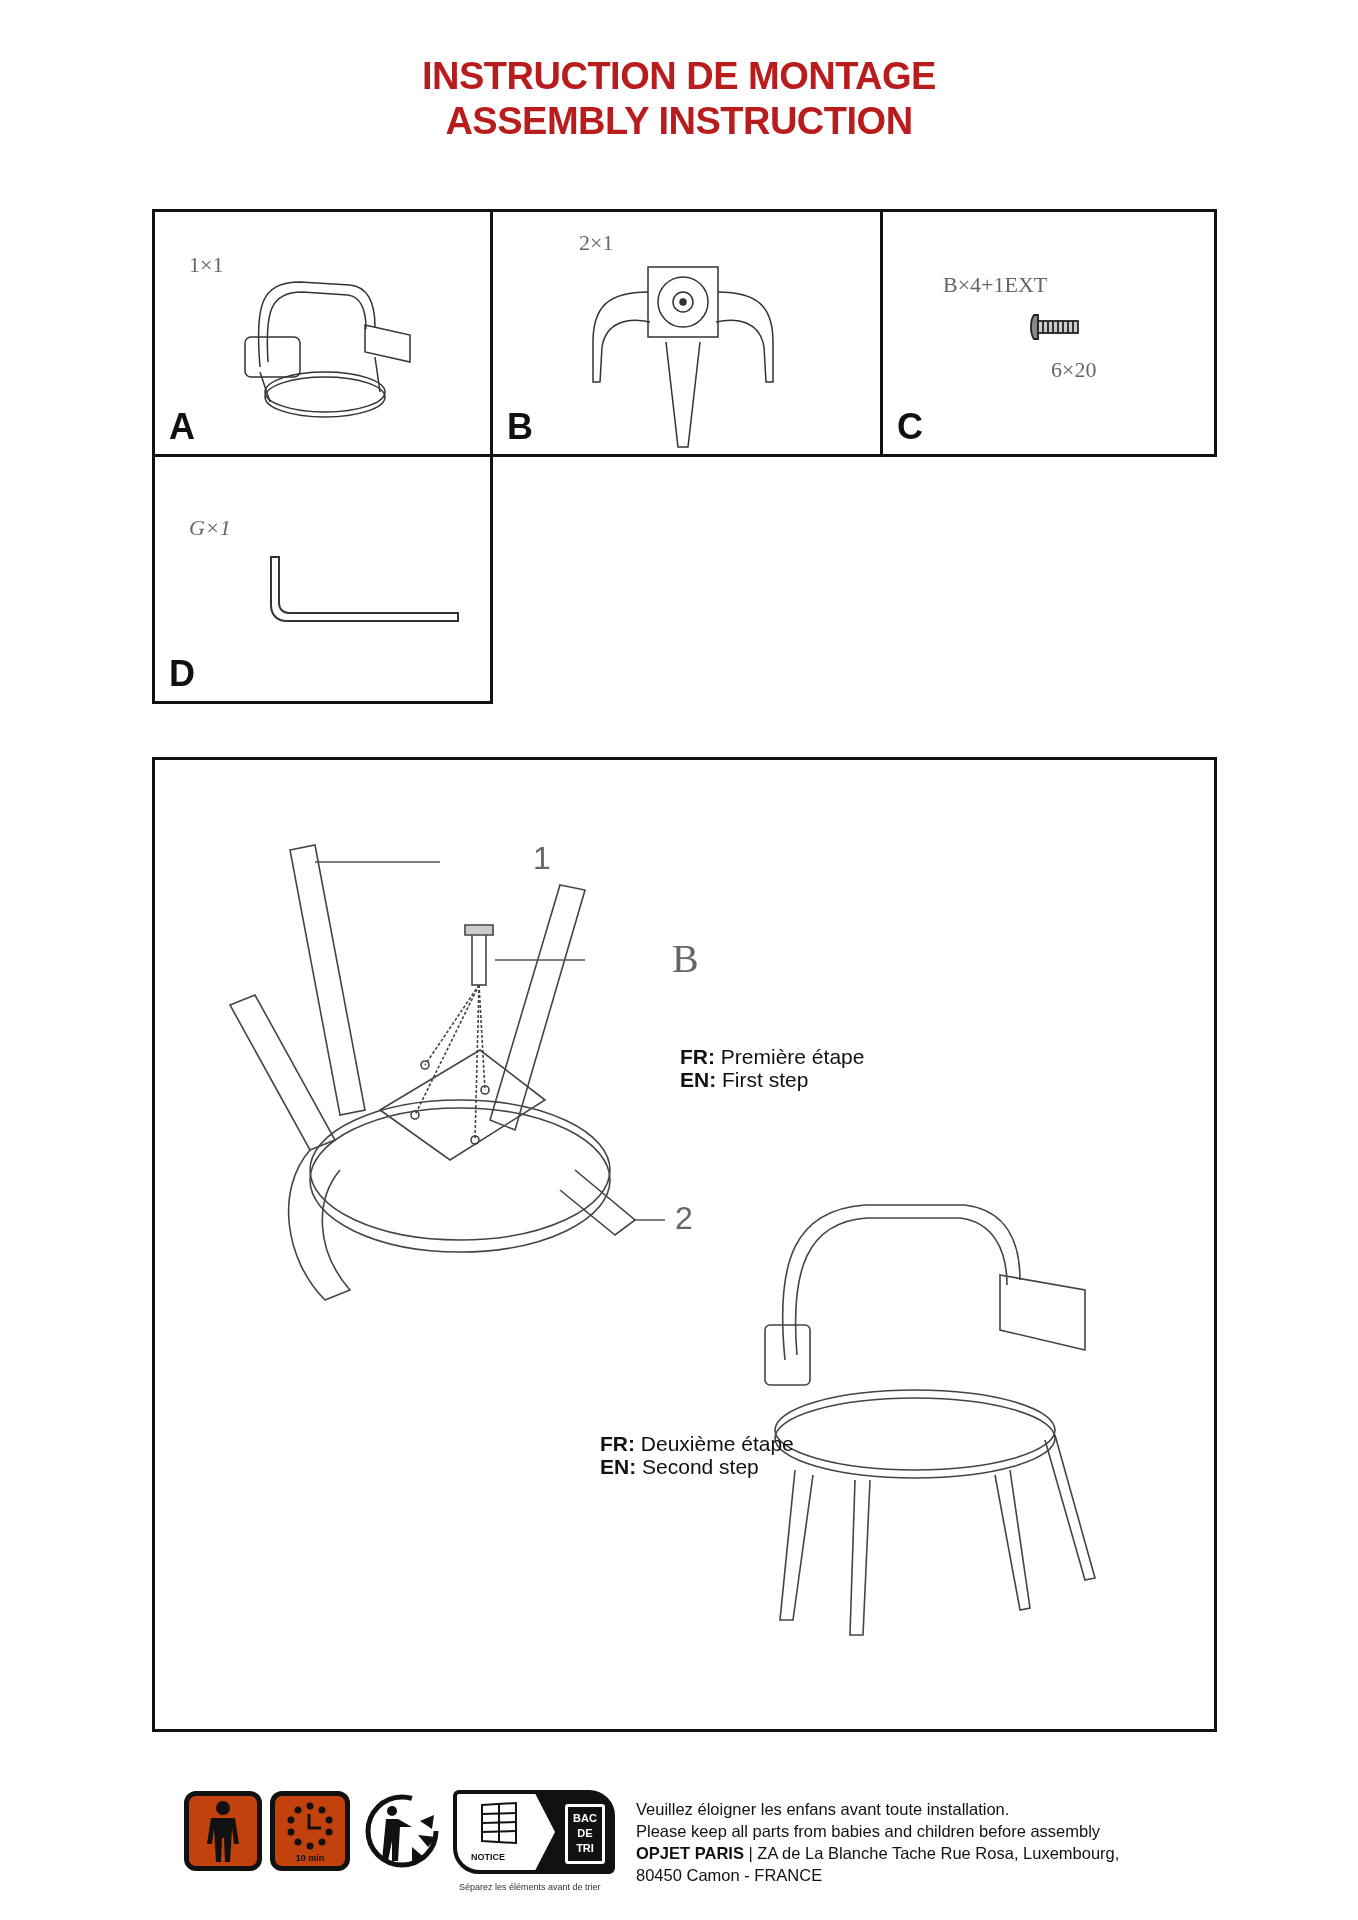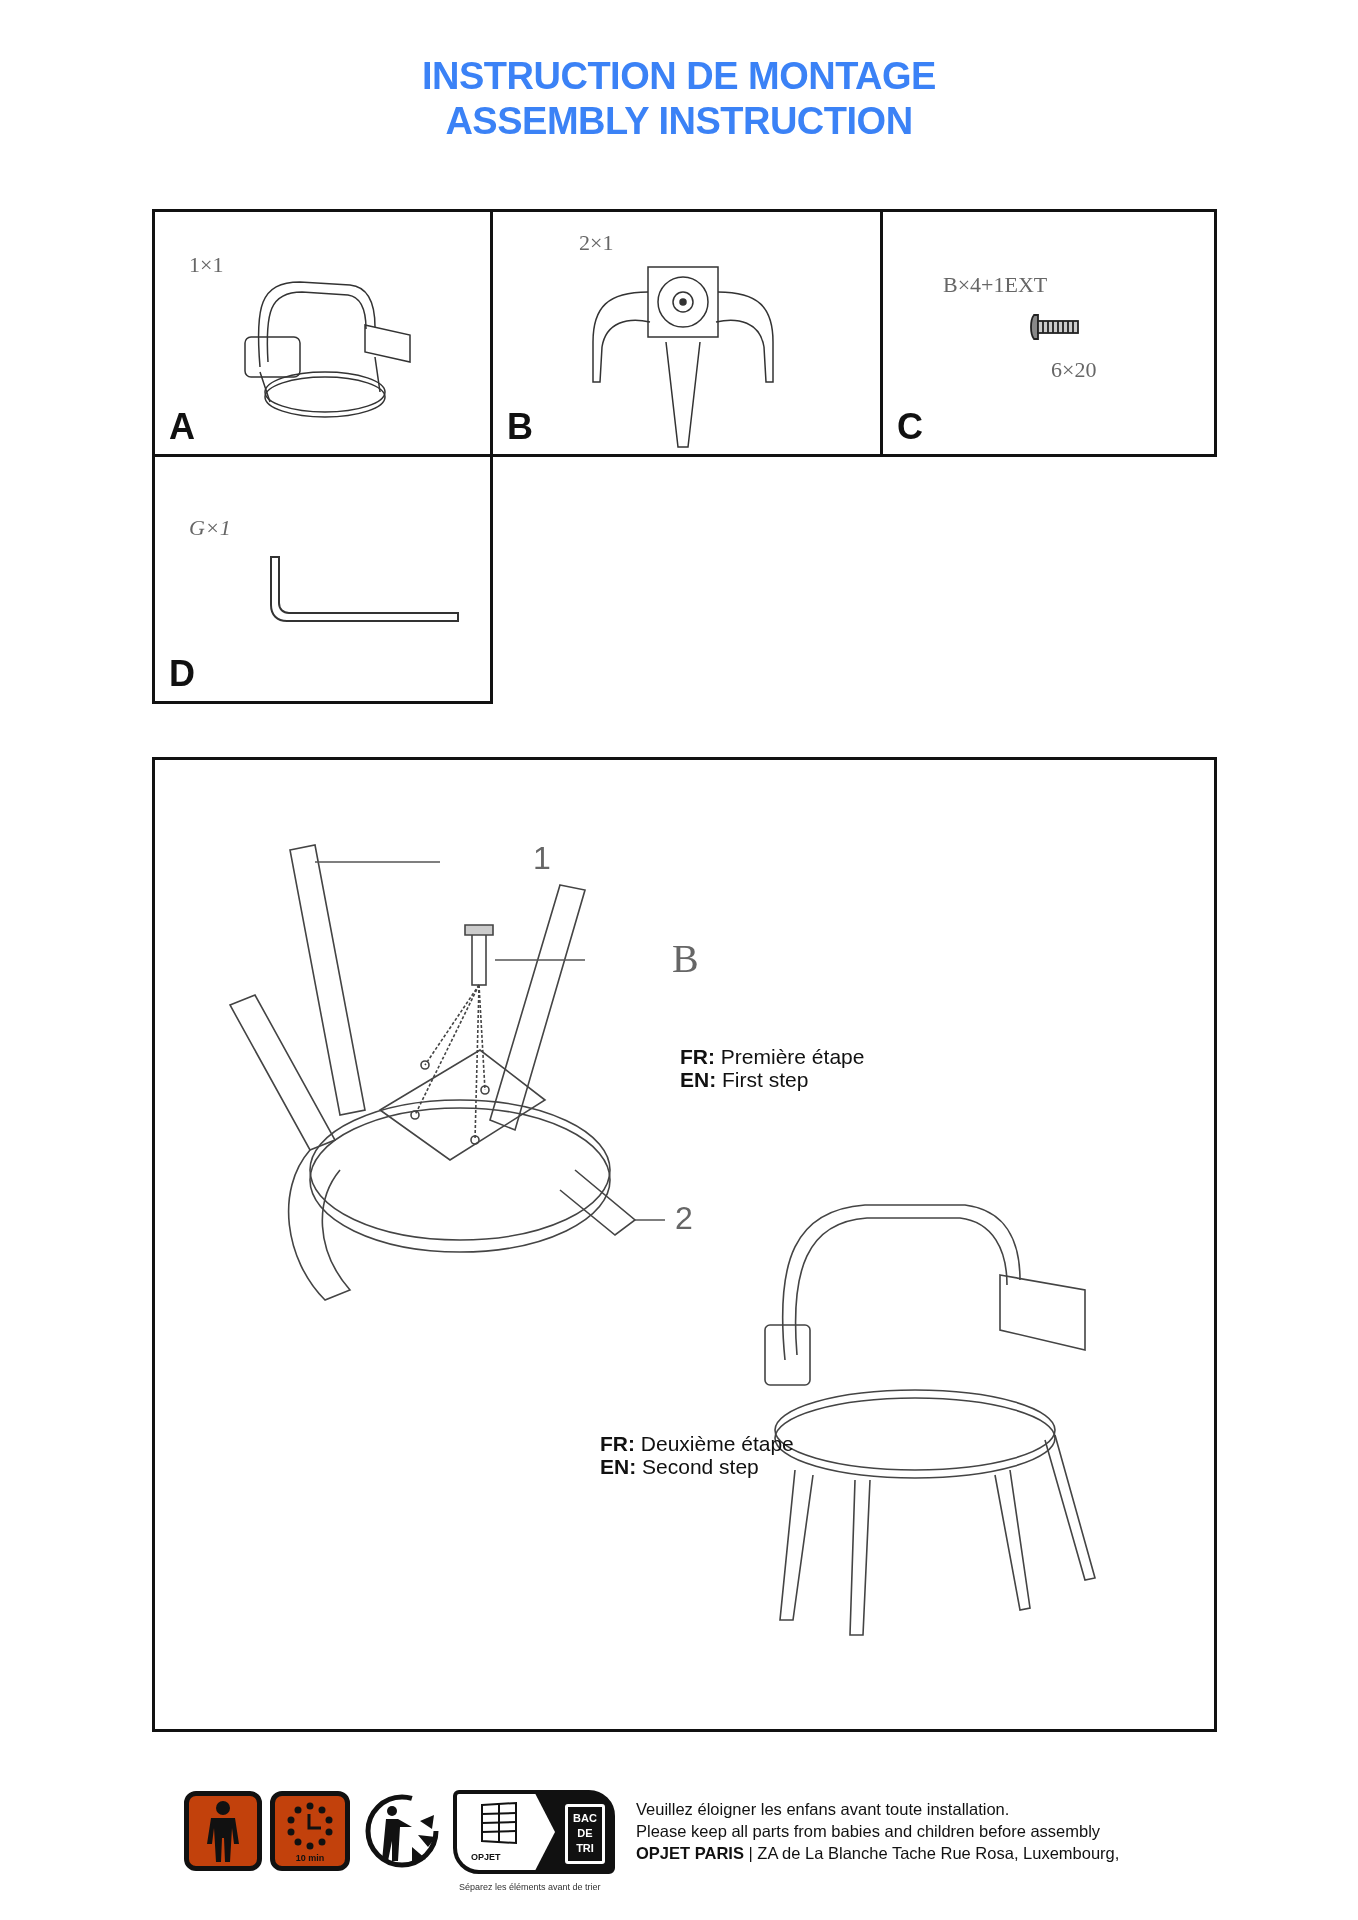--- a/index.html
+++ b/index.html
@@ -1,19 +1,19 @@
 <!DOCTYPE html>
 <html><head>
 <meta charset="utf-8">
 <style>
   * { box-sizing: border-box; margin: 0; padding: 0; }
   html, body { width: 1358px; height: 1920px; background: #ffffff; overflow: hidden; }
   body { position: relative; font-family: "Liberation Sans", sans-serif; color: #111; }
 
-  .title { position: absolute; left: 0; width: 1358px; text-align: center; font-weight: bold; font-size: 38px; letter-spacing: -0.5px; color: #3b82f6; }
+  .title { position: absolute; left: 0; width: 1358px; text-align: center; font-weight: bold; font-size: 38px; letter-spacing: -0.5px; color: #b91c1c; }
   .title.l1 { top: 55px; }
   .title.l2 { top: 100px; }
 
   .box { position: absolute; border: 3px solid #111; background: #fff; }
   .part-letter { position: absolute; left: 14px; bottom: 6px; font-weight: bold; font-size: 36px; color: #111; }
   .qty { position: absolute; font-family: "Liberation Serif", serif; font-size: 22px; color: #666; }
 
   .step-label { position: absolute; font-size: 21px; line-height: 23px; color: #111; }
   .step-label b { font-weight: bold; }
 
@@ -173,26 +173,27 @@
   <div style="position:absolute; left:0; top:0; width:98px; height:100%; background:#fff; clip-path: polygon(0 0, 80% 0, 100% 50%, 80% 100%, 0 100%);"></div>
   <svg width="40" height="46" viewBox="0 0 40 46" style="position:absolute; left:22px; top:6px;">
     <g stroke="#111" stroke-width="2" fill="none">
       <path d="M3 5 L37 3 L37 43 L3 41 Z"></path>
       <line x1="20" y1="4" x2="20" y2="42"></line>
       <line x1="3" y1="14" x2="37" y2="13"></line>
         <line x1="3" y1="23" x2="37" y2="22"></line>
         <line x1="3" y1="32" x2="37" y2="31"></line>
     </g>
   </svg>
-  <span style="position:absolute; left:14px; top:58px; font-size:9px; font-weight:bold; color:#111;">OPJET</span>
+  <span style="position:absolute; left:14px; top:58px; font-size:9px; font-weight:bold; color:#111;">NOTICE</span>
   <div style="position:absolute; left:108px; top:10px; width:40px; height:60px; border:3px solid #fff; border-radius:3px; color:#fff; text-align:center; font-size:11px; font-weight:bold; line-height:15px; padding-top:4px;">
     <div>BAC</div>
     <div>DE</div>
     <div>TRI</div>
   </div>
 </div>
 <span class="sort-caption">Séparez les éléments avant de trier</span>
 
 <div class="footer-text">
   <div>Veuillez éloigner les enfans avant toute installation.</div>
   <div>Please keep all parts from babies and children before assembly</div>
   <div><b>OPJET PARIS</b><span> | ZA de La Blanche Tache Rue Rosa, Luxembourg,</span></div>
+  <div>80450 Camon - FRANCE</div>
 </div>
 
 </body></html>

